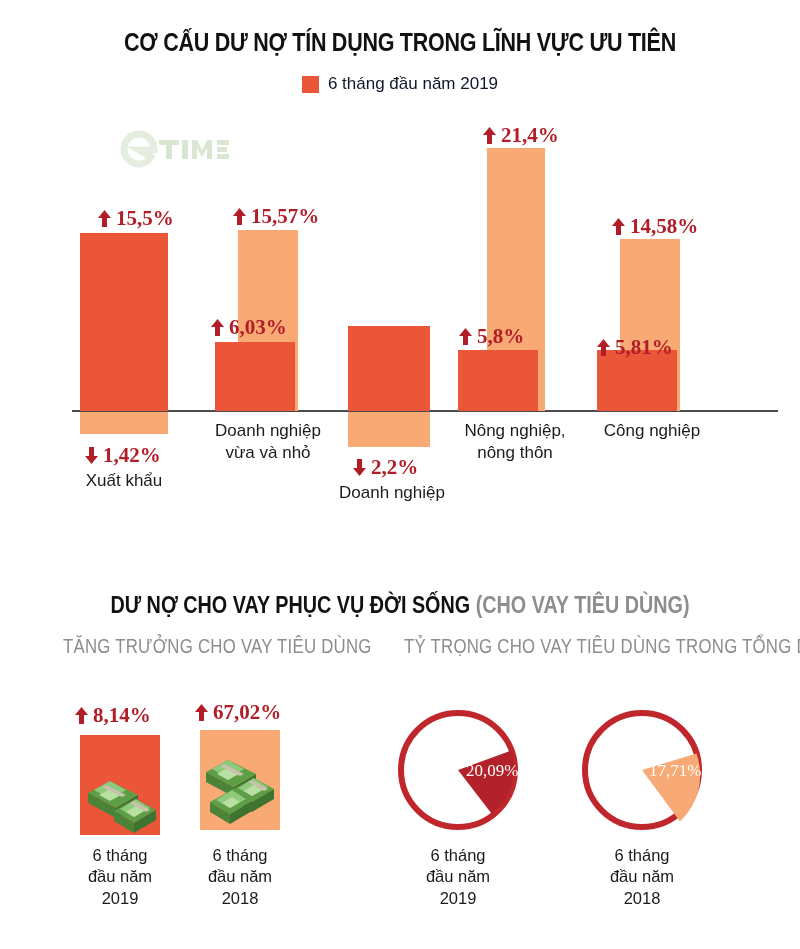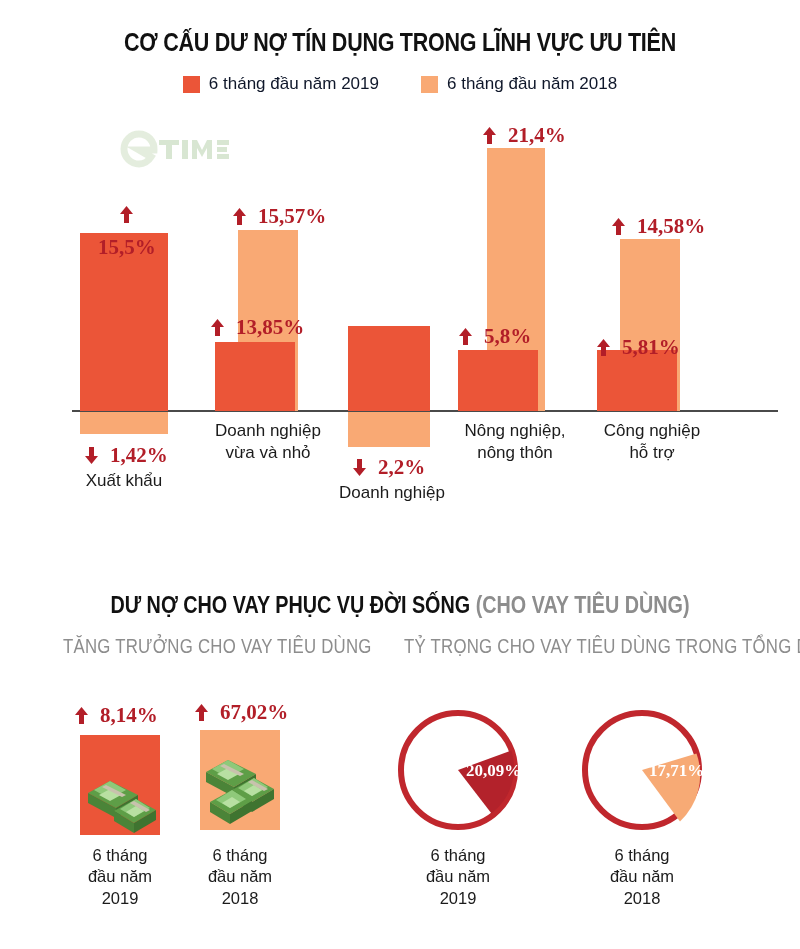--- a/index.html
+++ b/index.html
@@ -99,21 +99,21 @@
 
   .val-label {
     position: absolute;
     color: #B21E28;
     font-family: "Liberation Serif", serif;
     font-weight: bold;
     font-size: 21px;
     white-space: nowrap;
     display: flex;
     align-items: center;
-    gap: 12px;
+    gap: 5px;
   }
   .val-label .arrow {
     display: inline-block;
     width: 13px;
     height: 17px;
     position: relative;
   }
   .val-label .arrow svg { display: block; }
 
   .cat-label {
@@ -172,40 +172,36 @@
     width: 160px;
     text-align: center;
     font-size: 16.5px;
     line-height: 1.3;
     color: #1b1b1b;
   }
   .pie-value {
     position: absolute;
     color: #ffffff;
     font-family: "Liberation Serif", serif;
-    font-weight: bold;
+    font-weight: normal;
     font-size: 17px;
     white-space: nowrap;
   }
 </style>
 </head>
 <body>
 
 <div class="page">
 
   <div class="main-title">CƠ CẤU DƯ NỢ TÍN DỤNG TRONG LĨNH VỰC ƯU TIÊN</div>
 
   <div class="legend">
     <div class="legend-item">
       <span class="legend-swatch" style="background:#EB5538"></span>
       <span class="legend-label">6 tháng đầu năm 2019</span>
-    </div>
-    <div class="legend-item">
-      <span class="legend-swatch" style="background:#F9A974"></span>
-      <span class="legend-label">6 tháng đầu năm 2018</span>
     </div>
   </div>
 
   <div class="watermark">
     <svg viewBox="0 0 124 46" width="124" height="46">
       <path d="M32 8 A15 15 0 1 0 32 38 A15 15 0 0 0 44 31 L32 24 L47 24 A15 15 0 0 0 32 8 Z" fill="none" stroke="#cfe0c4" stroke-width="7"></path>
       <g fill="#b9d2ae">
         <rect x="52" y="14" width="20" height="5"></rect>
         <rect x="59" y="14" width="6" height="19"></rect>
         <rect x="75" y="14" width="6" height="19"></rect>
@@ -217,21 +213,21 @@
     </svg>
   </div>
 
   <div class="chart">
 
     <div class="axis-line"></div>
 
     <div class="bar bar-orange" style="left:80px; top:302px; width:88px; height:22px;"></div>
     <div class="bar bar-red" style="left:80px; top:123px; width:88px; height:178px;"></div>
 
-    <div class="val-label" style="left:98px; top:96px;flex-direction:column;">
+    <div class="val-label" style="left:98px; top:96px;">
       <span class="arrow">
         <svg viewBox="0 0 13 17" width="13" height="17">
             <path d="M6.5 0 L13 8 L9 8 L9 17 L4 17 L4 8 L0 8 Z" fill="#B21E28"></path>
           </svg>
       </span>
       <span>15,5%</span>
     </div>
 
     <div class="val-label" style="left:85px; top:333px;">
       <span class="arrow">
@@ -257,21 +253,21 @@
       </span>
       <span>15,57%</span>
     </div>
 
     <div class="val-label" style="left:211px; top:205px;">
       <span class="arrow">
         <svg viewBox="0 0 13 17" width="13" height="17">
             <path d="M6.5 0 L13 8 L9 8 L9 17 L4 17 L4 8 L0 8 Z" fill="#B21E28"></path>
           </svg>
       </span>
-      <span>13,85%</span>
+      <span>6,03%</span>
     </div>
 
     <div class="cat-label" style="left:196px; top:310px; width:144px;">
       <div>Doanh nghiệp</div>
       <div>vừa và nhỏ</div>
     </div>
 
     <div class="bar bar-orange" style="left:348px; top:302px; width:82px; height:35px;"></div>
     <div class="bar bar-red" style="left:348px; top:216px; width:82px; height:85px;"></div>
 
@@ -330,21 +326,20 @@
       <span class="arrow">
         <svg viewBox="0 0 13 17" width="13" height="17">
             <path d="M6.5 0 L13 8 L9 8 L9 17 L4 17 L4 8 L0 8 Z" fill="#B21E28"></path>
           </svg>
       </span>
       <span>5,81%</span>
     </div>
 
     <div class="cat-label" style="left:582px; top:310px; width:140px;">
       <div>Công nghiệp</div>
-      <div>hỗ trợ</div>
     </div>
 
   </div>
 
   <div class="sec2-title">
     <span class="dark">DƯ NỢ CHO VAY PHỤC VỤ ĐỜI SỐNG </span><span class="grey">(CHO VAY TIÊU DÙNG)</span>
   </div>
 
   <div class="sub-title sub-left">TĂNG TRƯỞNG CHO VAY TIÊU DÙNG</div>
   <div class="sub-title sub-right">TỶ TRỌNG CHO VAY TIÊU DÙNG TRONG TỔNG DƯ NỢ</div>

